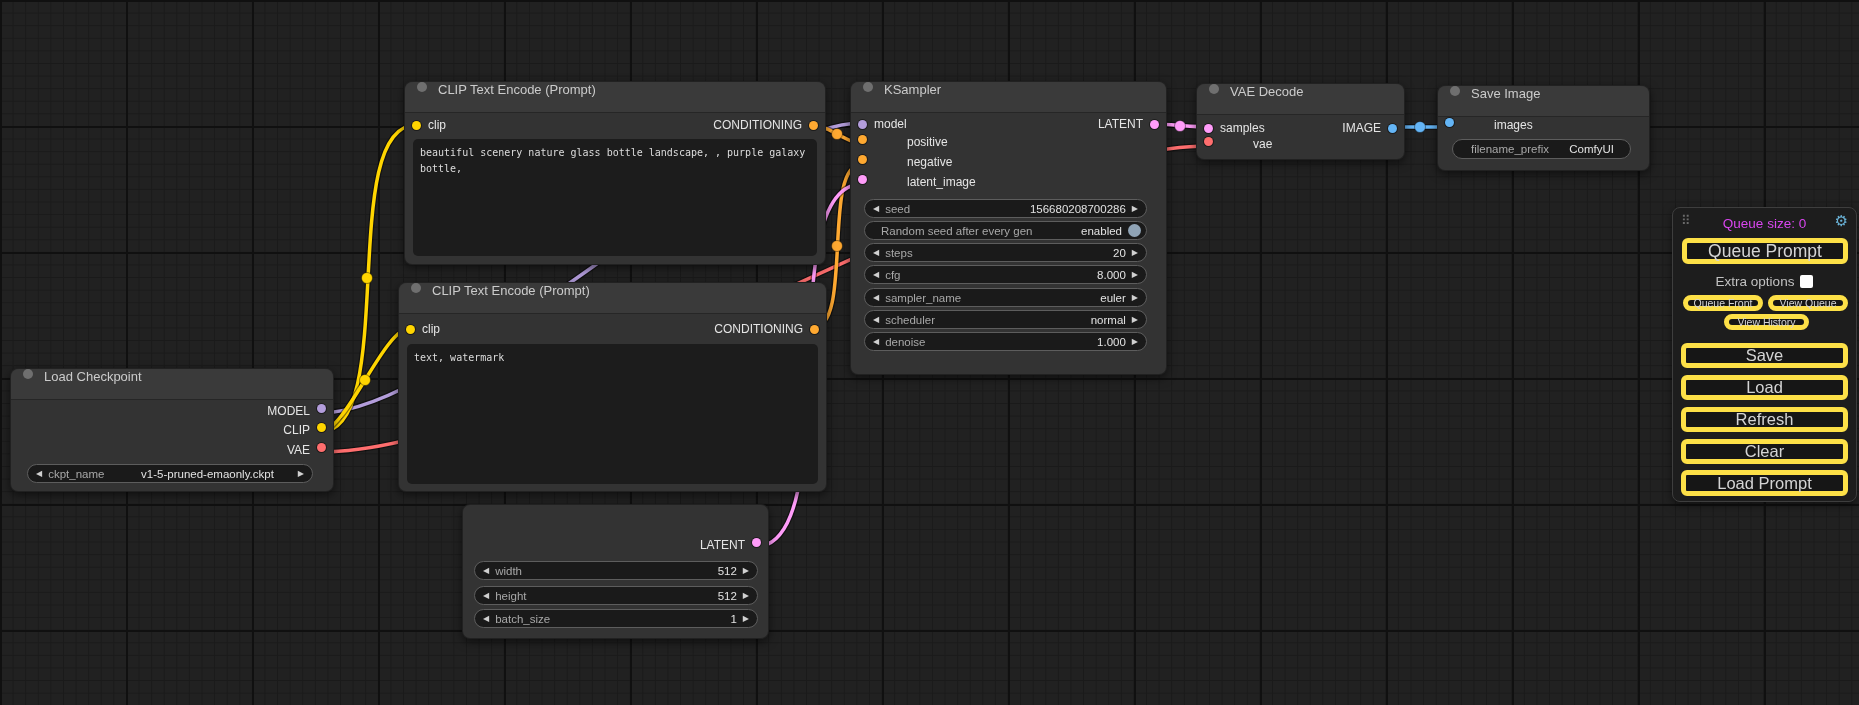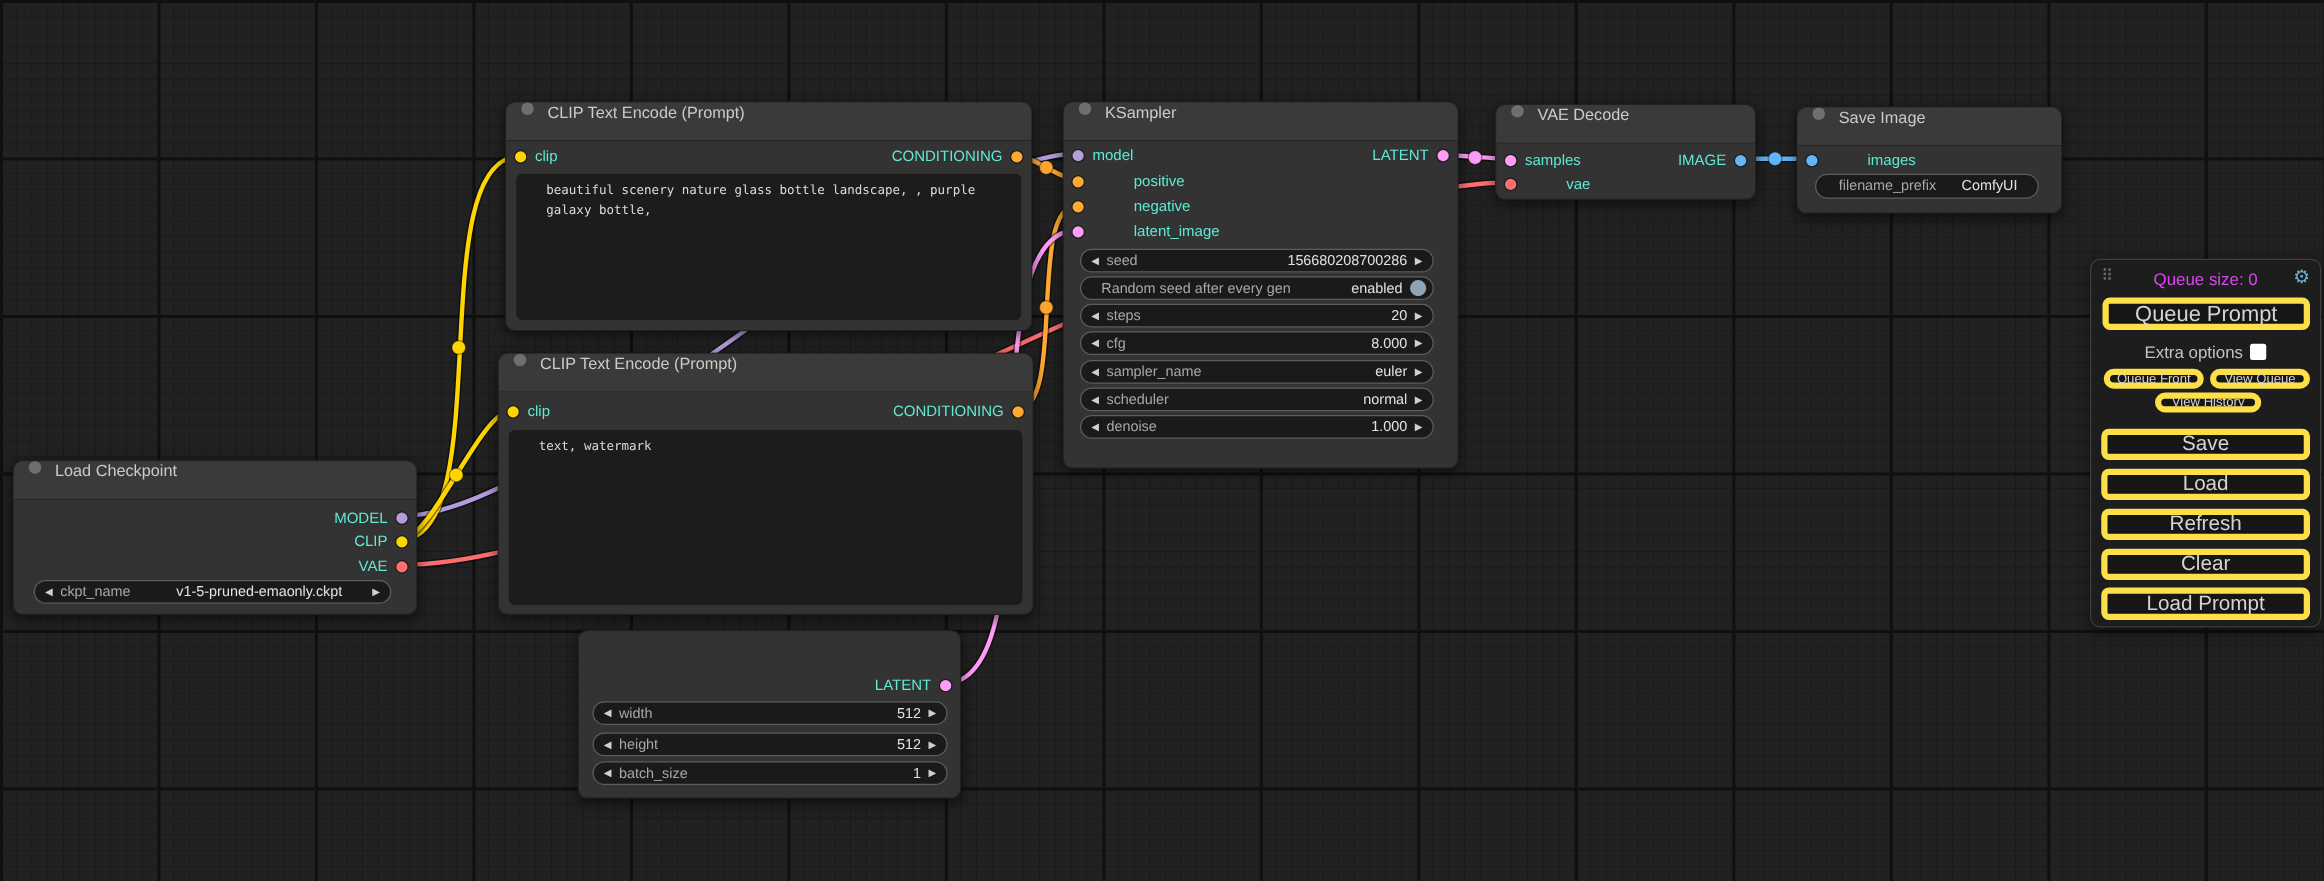--- a/index.html
+++ b/index.html
@@ -18,31 +18,31 @@
   .node{
     position:absolute;background:#333333;border-radius:8px;
     box-shadow:0 3px 10px rgba(0,0,0,.55);border:1px solid rgba(0,0,0,.35);
   }
   .ntitle{
     position:absolute;left:0;top:0;right:0;height:30px;background:#3a3a3a;
     border-radius:8px 8px 0 0;border-bottom:1px solid #262626;
     display:flex;align-items:flex-start;color:#cbcbcb;font-size:13px;
   }
   .tdot{width:10px;height:10px;border-radius:50%;background:#6f6f6f;margin:0 11px 0 12px;flex:0 0 auto;}
-  .slot{position:absolute;left:0;right:0;height:20px;display:flex;align-items:center;
-        gap:7px;font-size:12px;color:#5eead4;padding:0 7px;box-sizing:border-box;}
+  .slot{position:absolute;left:0;right:0;height:20px;display:flex;
+        gap:7px;font-size:12px;color:#e5e5e5;padding:0 7px;box-sizing:border-box;}
   .slot.in{justify-content:flex-start;gap:40px;}
   .slot.out{justify-content:flex-end;}
   .slot.both{justify-content:space-between;}
   .pair{display:flex;align-items:center;gap:7px;}
   .port{width:9px;height:9px;border-radius:50%;flex:0 0 auto;box-shadow:0 0 0 1px rgba(0,0,0,.45);}
   .prompt{
     position:absolute;background:#1c1c1c;border-radius:5px;
     font-family:"DejaVu Sans Mono",monospace;font-size:10px;line-height:1.55;
-    color:#dcdcdc;padding:6px 24px;box-sizing:border-box;white-space:pre-wrap;overflow:hidden;
+    color:#dcdcdc;padding:6px 7px;box-sizing:border-box;white-space:pre-wrap;overflow:hidden;
   }
   .widget{
     position:absolute;height:19px;background:#1a1a1a;border:1px solid #5d5d5d;border-radius:10px;
     display:flex;align-items:center;gap:6px;padding:0 8px;box-sizing:border-box;font-size:11.5px;
   }
   .warrow{color:#d0d0d0;font-size:8px;line-height:1;flex:0 0 auto;}
   .wlabel{color:#a8a8a8;white-space:nowrap;}
   .wvalue{color:#e2e2e2;margin-left:auto;white-space:nowrap;}
   .toggle{width:13px;height:13px;border-radius:50%;flex:0 0 auto;margin-right:-3px;}
   

